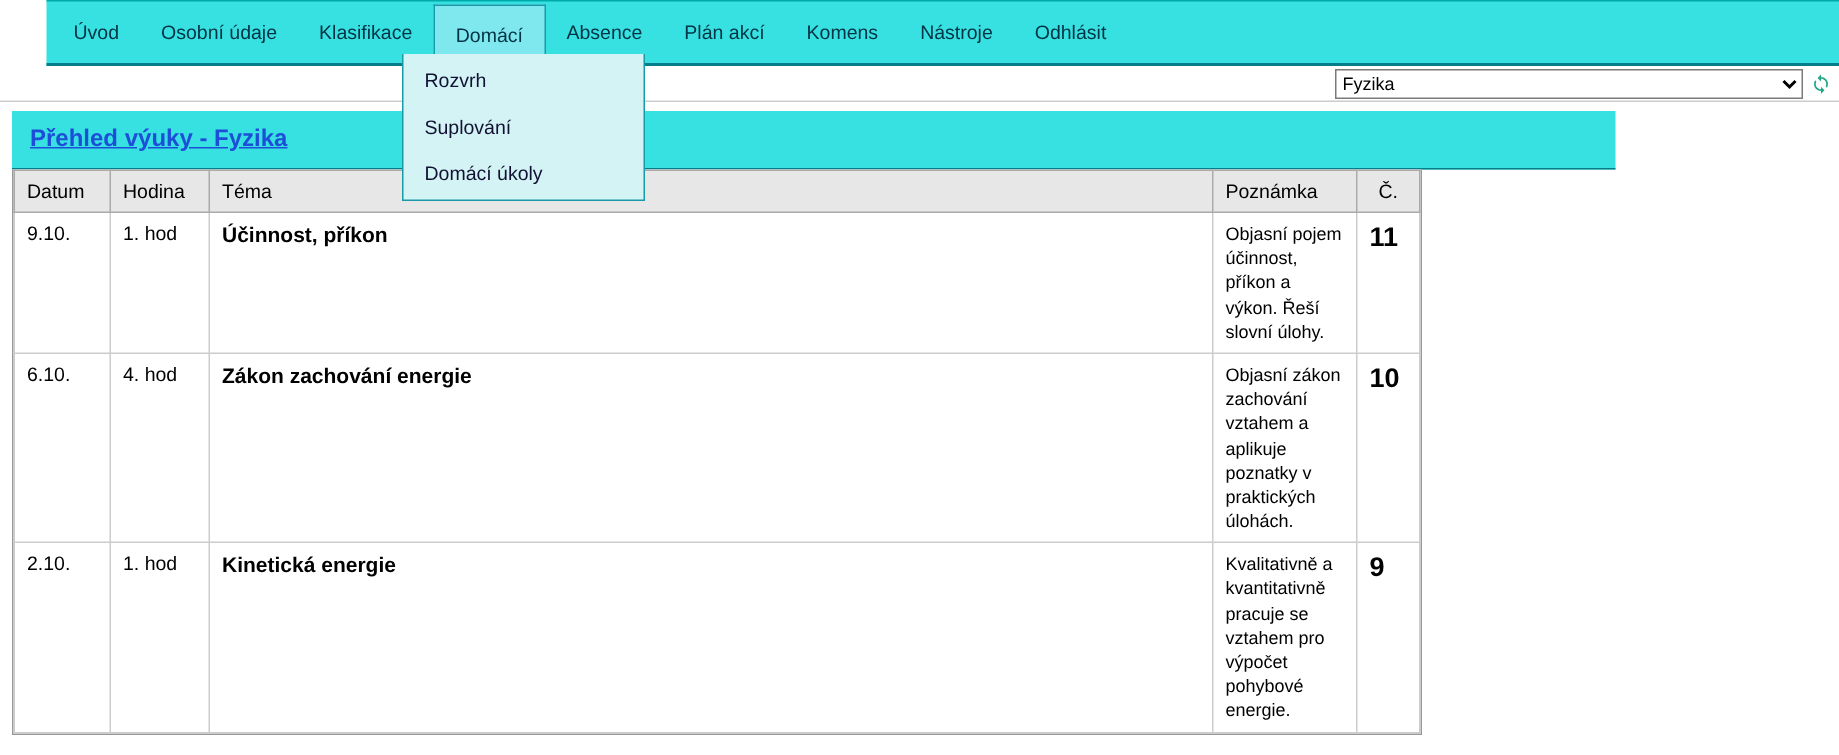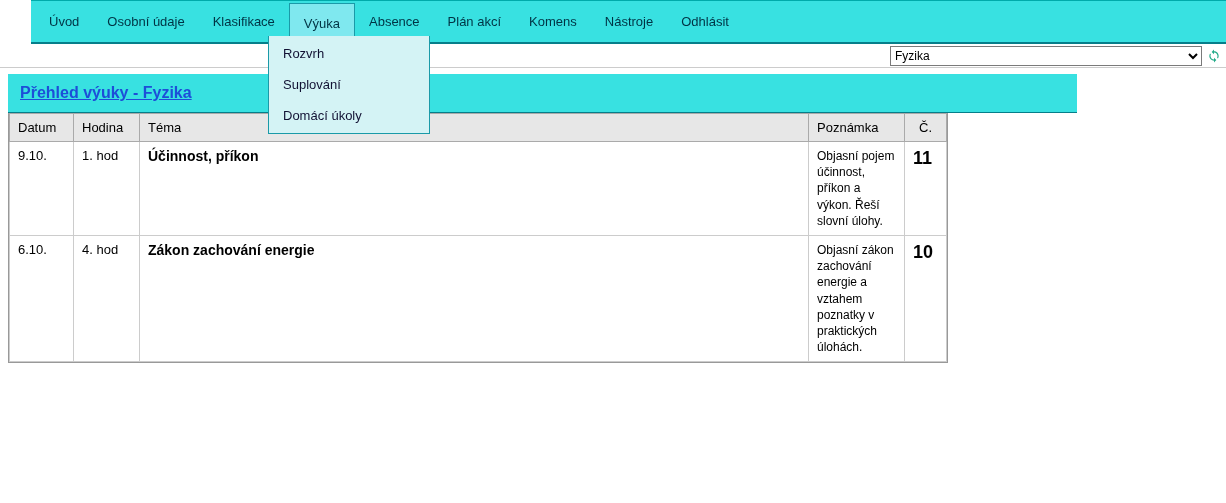--- a/index.html
+++ b/index.html
@@ -144,21 +144,21 @@
   td.num-cell { font-weight: bold; font-size: 18px; }
   th.num-head { text-align: center; }
 </style>
 </head>
 <body>
 
 <div class="menubar">
   <div class="menu-item">Úvod</div>
   <div class="menu-item">Osobní údaje</div>
   <div class="menu-item">Klasifikace</div>
-  <div class="menu-item active">Výuka</div>
+  <div class="menu-item active">Domácí</div>
   <div class="menu-item">Absence</div>
   <div class="menu-item">Plán akcí</div>
   <div class="menu-item">Komens</div>
   <div class="menu-item">Nástroje</div>
   <div class="menu-item">Odhlásit</div>
 </div>
 
 <div class="dropdown">
   <div class="dropdown-item">Rozvrh</div>
   <div class="dropdown-item">Suplování</div>
@@ -202,19 +202,26 @@
           <td>9.10.</td>
           <td>1. hod</td>
           <td class="topic-cell">Účinnost, příkon</td>
           <td class="note-cell">Objasní pojem účinnost, příkon a výkon. Řeší slovní úlohy.</td>
           <td class="num-cell">11</td>
         </tr>
         <tr>
           <td>6.10.</td>
           <td>4. hod</td>
           <td class="topic-cell">Zákon zachování energie</td>
-          <td class="note-cell">Objasní zákon zachování energie a vztahem poznatky v praktických úlohách.</td>
+          <td class="note-cell">Objasní zákon zachování vztahem a aplikuje poznatky v praktických úlohách.</td>
           <td class="num-cell">10</td>
+        </tr>
+        <tr>
+          <td>2.10.</td>
+          <td>1. hod</td>
+          <td class="topic-cell">Kinetická energie</td>
+          <td class="note-cell">Kvalitativně a kvantitativně pracuje se vztahem pro výpočet pohybové energie.</td>
+          <td class="num-cell">9</td>
         </tr>
       </tbody>
     </table>
   </div>
 </div>
 
 </body></html>

